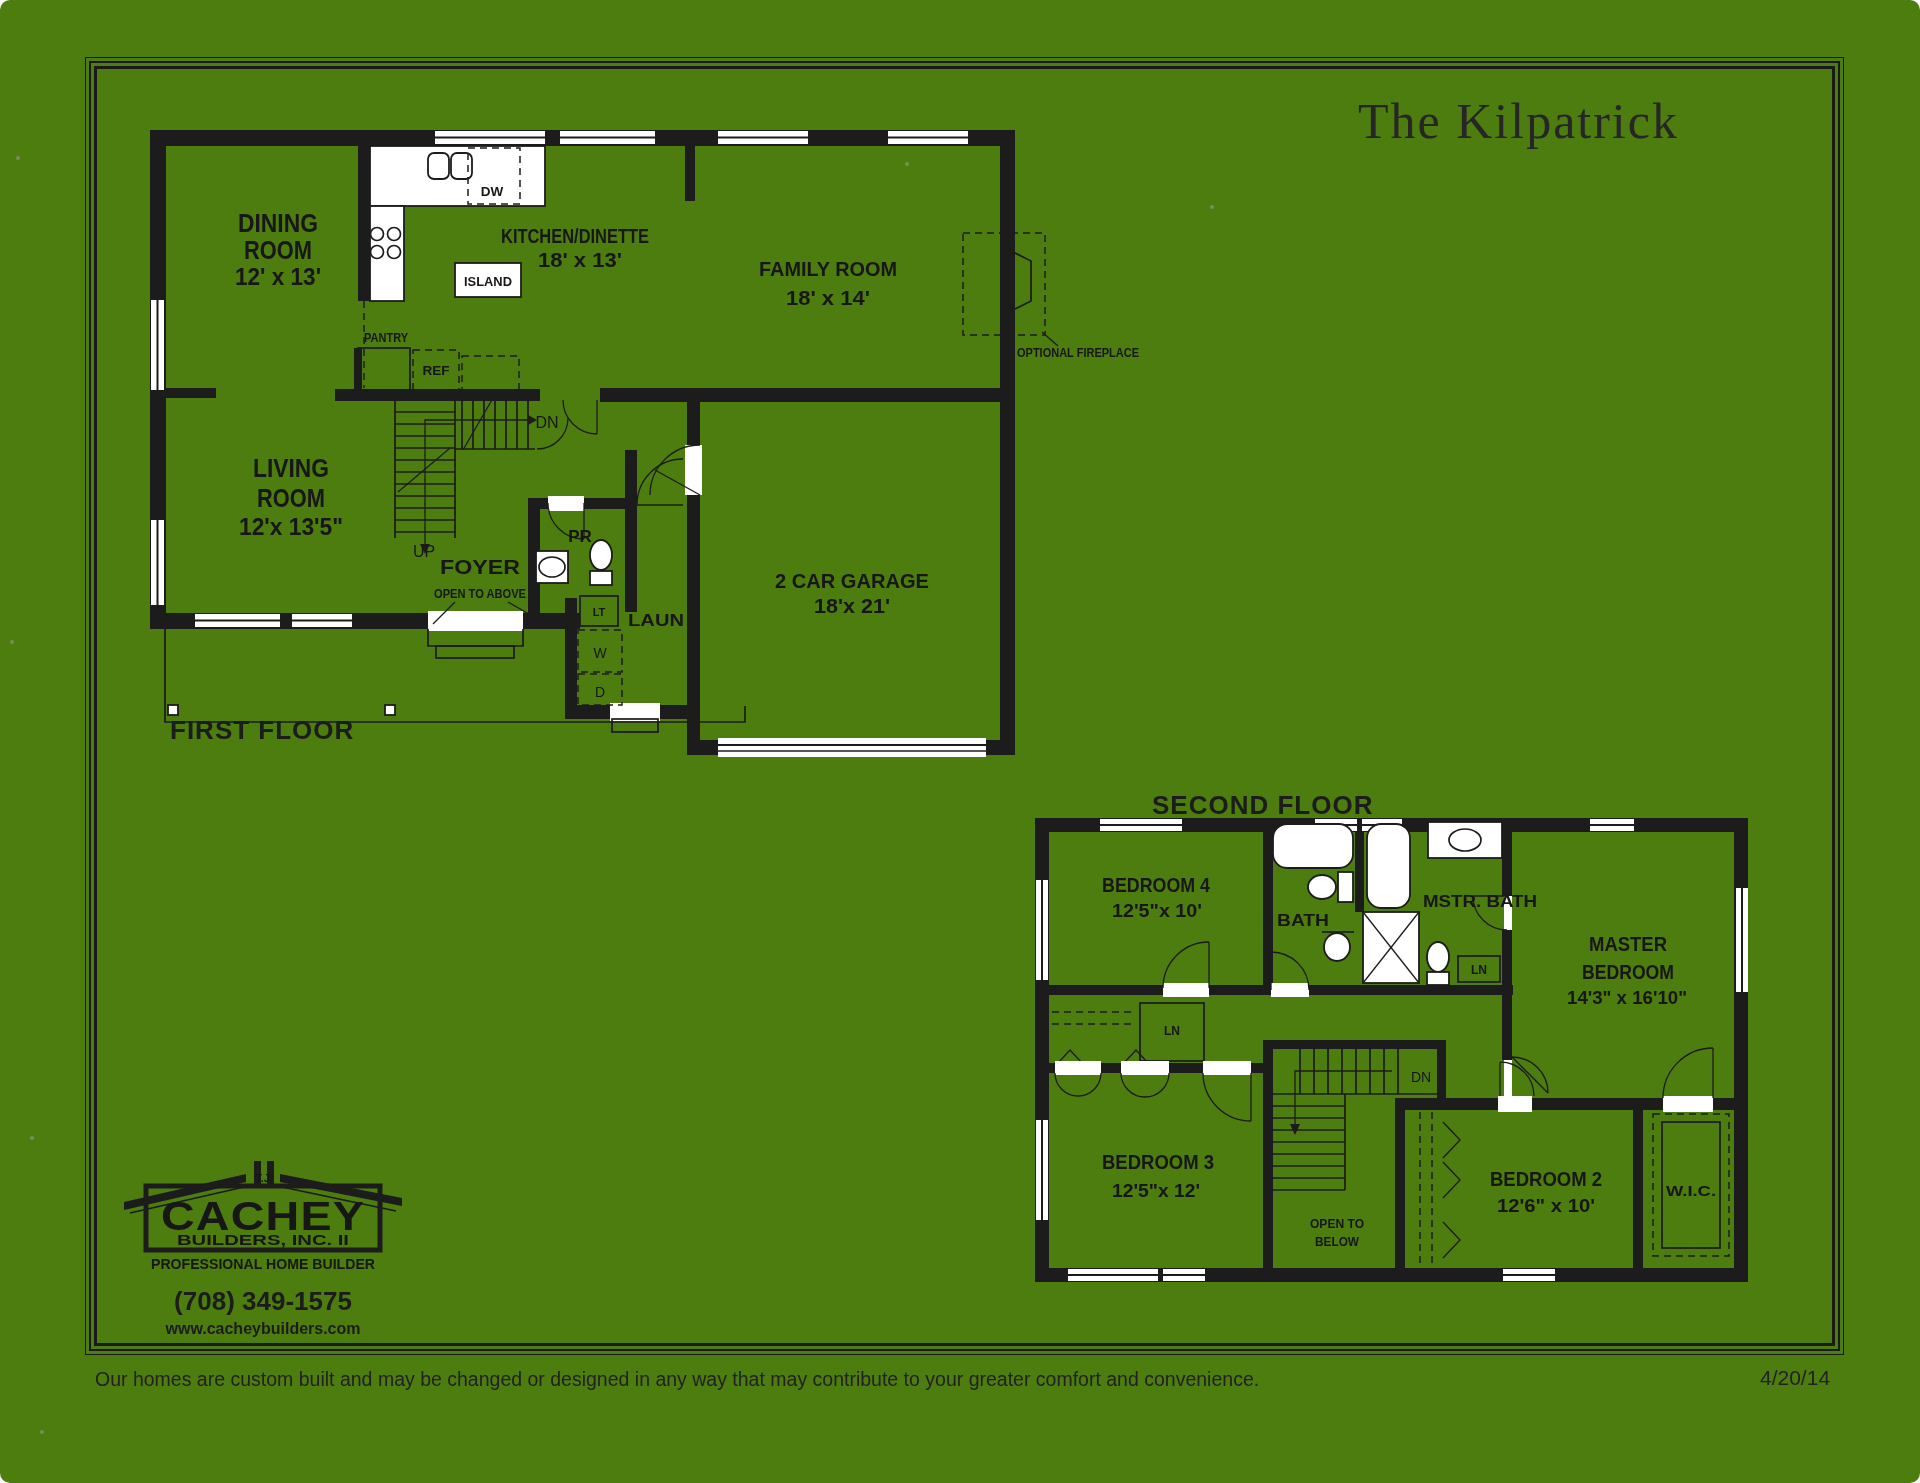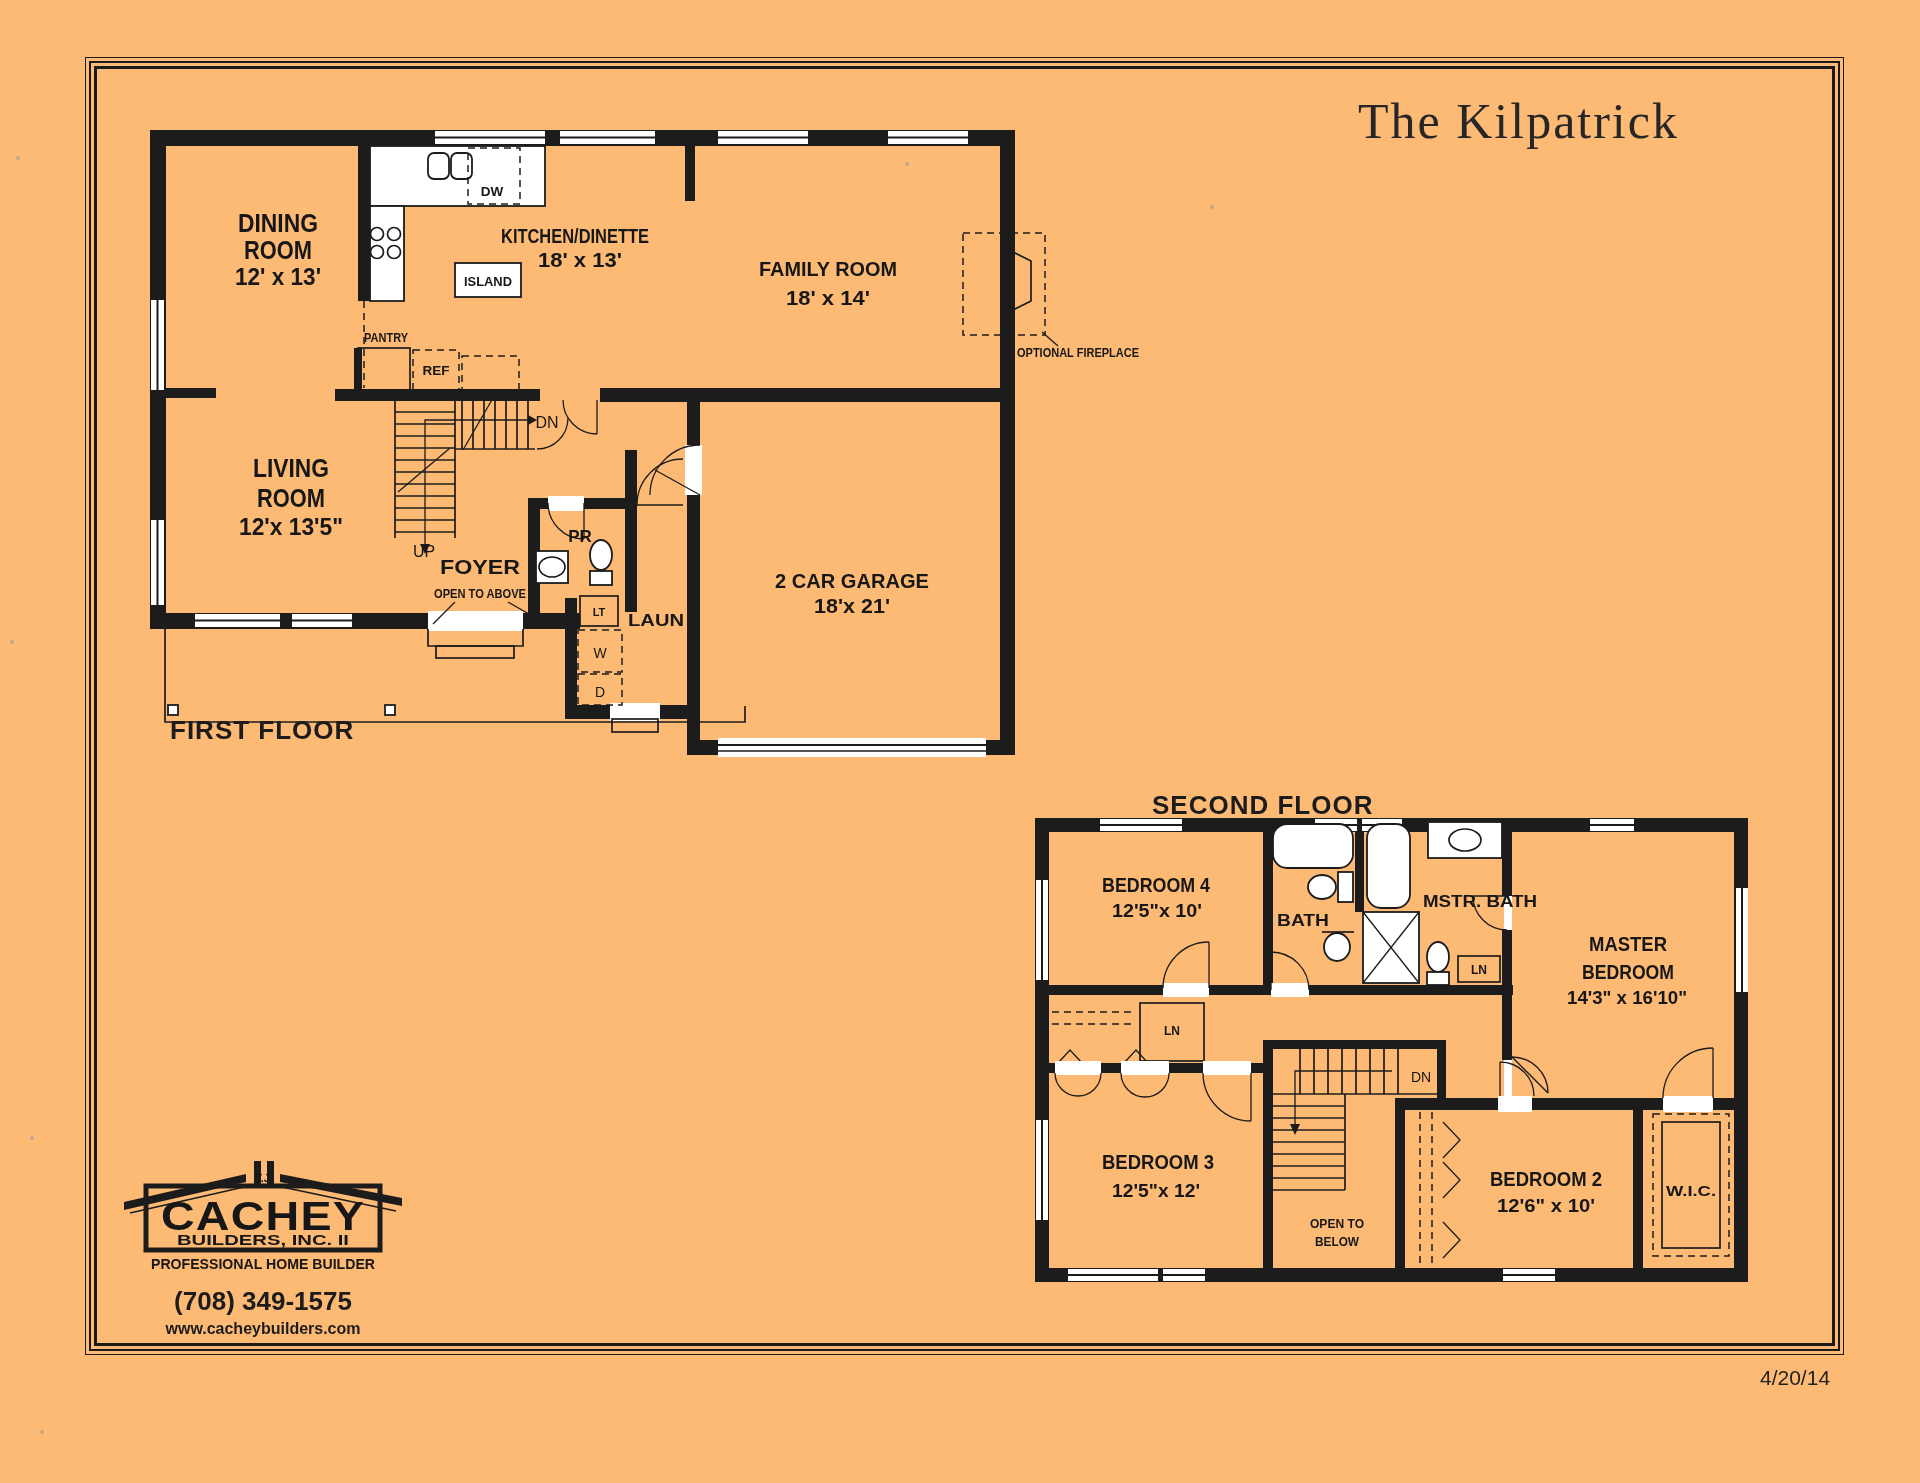--- a/index.html
+++ b/index.html
@@ -1,17 +1,17 @@
 <!DOCTYPE html>
 <html><head>
 <meta charset="utf-8">
 <style>
   html,body{margin:0;padding:0;background:#ffffff;}
-  .page{position:relative;width:1920px;height:1483px;background:#fdba74;overflow:hidden;
-        font-family:"Liberation Sans",sans-serif;color:#1c1c1c;}
+  .page{position:relative;width:1920px;height:1483px;background:#4d7c0f;overflow:hidden;
+        font-family:"Liberation Sans",sans-serif;color:#1c1c1c;border-radius:10px;}
   .frame{position:absolute;left:85px;top:57px;width:1757px;height:1296px;border:1px solid #1a1a1a;}
   .frame2{position:absolute;inset:3px;border:2px solid #1a1a1a;}
   .frame3{position:absolute;inset:3px;border:3px solid #1a1a1a;}
   .title{position:absolute;left:1358px;top:92px;font-family:"Liberation Serif",serif;
          font-size:50px;letter-spacing:2px;color:#262626;white-space:nowrap;}
   .floor-label{position:absolute;font-weight:bold;font-size:26px;letter-spacing:1px;color:#1c1c1c;white-space:nowrap;}
   #ffl{left:170px;top:715px;}
   #sfl{left:1152px;top:790px;}
   svg.plan{position:absolute;}
   svg .w{fill:#1c1c1c;}
@@ -423,20 +423,21 @@
     <rect x="28" y="30" width="234" height="64" fill="none" stroke="#1c1c1c" stroke-width="5"></rect>
     <text x="146" y="26" style="font-size:11px">T.J.</text>
     <text x="145" y="74" style="font-size:40px;letter-spacing:1px" textLength="204" lengthAdjust="spacingAndGlyphs">CACHEY</text>
     <text x="145" y="89" style="font-size:14px" textLength="172" lengthAdjust="spacingAndGlyphs">BUILDERS, INC. II</text>
     <text x="145" y="113" style="font-size:15px" textLength="224" lengthAdjust="spacingAndGlyphs">PROFESSIONAL HOME BUILDER</text>
   </svg>
 
   <div class="phone">(708) 349-1575</div>
   <div class="url">www.cacheybuilders.com</div>
 
+  <div class="disclaimer">Our homes are custom built and may be changed or designed in any way that may contribute to your greater comfort and convenience.</div>
   <div class="date">4/20/14</div>
 
   <div class="speck" style="left:16px;top:156px"></div>
   <div class="speck" style="left:10px;top:640px"></div>
   <div class="speck" style="left:30px;top:1136px"></div>
   <div class="speck" style="left:905px;top:162px"></div>
   <div class="speck" style="left:1210px;top:205px"></div>
   <div class="speck" style="left:40px;top:1430px"></div>
 </div>
 

